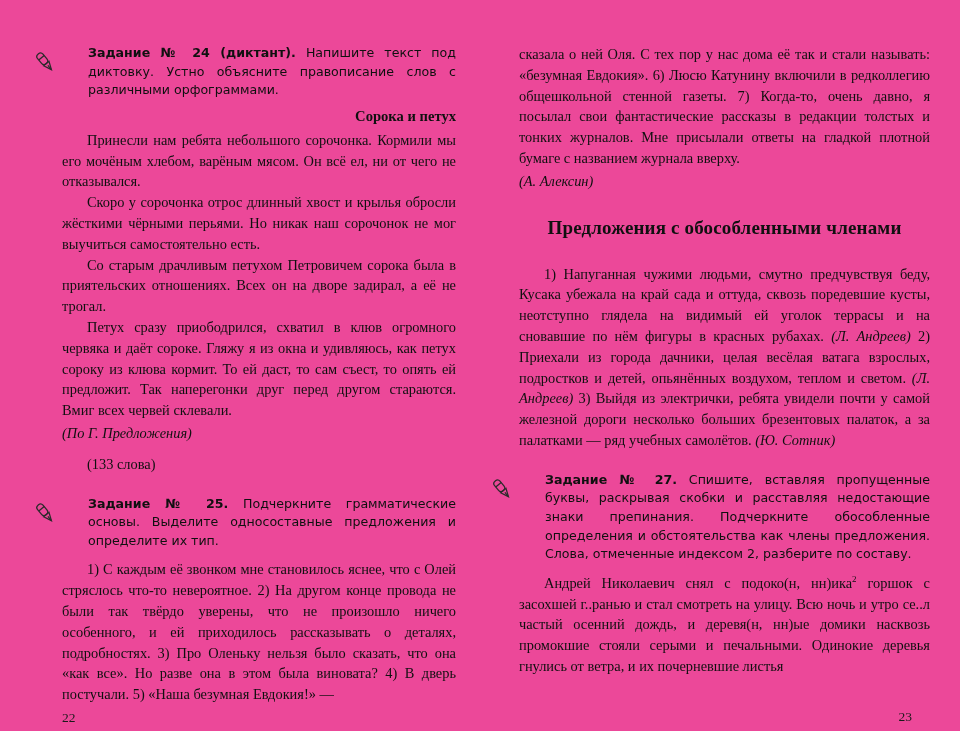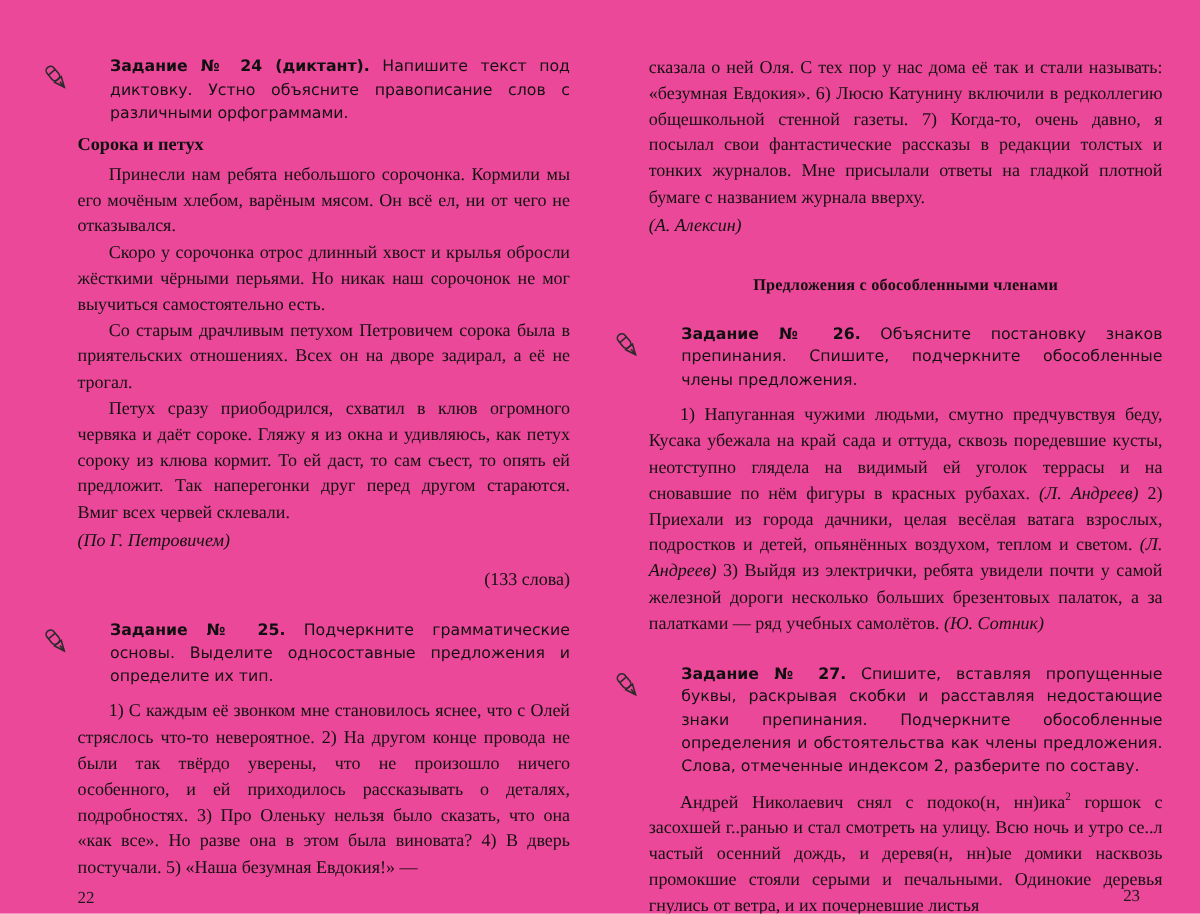--- a/index.html
+++ b/index.html
@@ -57,46 +57,45 @@
     text-align: justify;
     text-indent: 25px;
     hyphens: manual;
   }
   .para.noindent { text-indent: 0; }
   .gap-s { height: 6px; }
   .gap-l { height: 20px; }
   .gap-xl { height: 26px; }
   .story-title {
     margin: 6px 0 4px 0;
-    text-align: left;
+    text-align: right;
     font-weight: bold;
     font-size: 14.6px;
     line-height: 20px;
   }
   .section-title {
     margin: 0;
     text-align: center;
     font-weight: bold;
-    font-size: 13px;
+    font-size: 19px;
     line-height: 20px;
     letter-spacing: 0.15px;
   }
   .attrib {
     margin: 2px 0 0 0;
     text-align: left;
     font-style: italic;
     font-size: 14.4px;
     line-height: 20.8px;
   }
   .wordcount {
     margin: 10px 0 0 0;
     text-indent: 25px;
     font-size: 14.4px;
     line-height: 20.8px;
-    text-align: right;
   }
   .src { font-style: italic; }
   sup {
     font-size: 9px;
     vertical-align: super;
     line-height: 0;
   }
   
   .pen-icon {
     position: absolute;
@@ -138,21 +137,21 @@
         <span class="tasklabel">Задание № 24 (диктант).</span><span> Напишите текст под диктовку. Устно объясните правописание слов с различными орфограммами.</span>
       </div>
 
       <div class="story-title">Сорока и петух</div>
 
       <p class="para">Принесли нам ребята небольшого сорочонка. Кормили мы его мочёным хлебом, варёным мясом. Он всё ел, ни от чего не отказывался.</p>
       <p class="para">Скоро у сорочонка отрос длинный хвост и крылья обросли жёсткими чёрными перьями. Но никак наш сорочонок не мог выучиться самостоятельно есть.</p>
       <p class="para">Со старым драчливым петухом Петровичем сорока была в приятельских отношениях. Всех он на дворе задирал, а её не трогал.</p>
       <p class="para">Петух сразу приободрился, схватил в клюв огромного червяка и даёт сороке. Гляжу я из окна и удивляюсь, как петух сороку из клюва кормит. То ей даст, то сам съест, то опять ей предложит. Так наперегонки друг перед другом стараются. Вмиг всех червей склевали.</p>
 
-      <p class="attrib">(По Г. Петровичем)</p>
+      <p class="attrib">(По Г. Предложения)</p>
       <p class="wordcount">(133 слова)</p>
 
       <div class="gap-l"></div>
 
       <div class="task">
         <span class="pen-icon">
           <svg viewBox="0 0 30 30" width="30" height="30" aria-hidden="true">
             <g transform="rotate(-40 15 15)" fill="none" stroke="#2b2b2b" stroke-width="1.3">
               <rect x="11.5" y="4.5" width="7" height="12.5" rx="3.2"></rect>
               <line x1="11.5" y1="9.5" x2="18.5" y2="9.5"></line>
@@ -175,33 +174,20 @@
 
       <p class="para noindent">сказала о ней Оля. С тех пор у нас дома её так и стали называть: «безумная Евдокия». 6) Люсю Катунину включили в редколлегию общешкольной стенной газеты. 7) Когда-то, очень давно, я посылал свои фантастические рассказы в редакции толстых и тонких журналов. Мне присылали ответы на гладкой плотной бумаге с названием журнала вверху.</p>
       <p class="attrib">(А. Алексин)</p>
 
       <div class="gap-xl"></div>
 
       <div class="section-title">Предложения с обособленными членами</div>
 
       <div class="gap-l"></div>
 
-      <div class="task">
-        <span class="pen-icon">
-          <svg viewBox="0 0 30 30" width="30" height="30" aria-hidden="true">
-            <g transform="rotate(-40 15 15)" fill="none" stroke="#2b2b2b" stroke-width="1.3">
-              <rect x="11.5" y="4.5" width="7" height="12.5" rx="3.2"></rect>
-              <line x1="11.5" y1="9.5" x2="18.5" y2="9.5"></line>
-              <path d="M11.5 17 L15 25 L18.5 17 Z"></path>
-              <line x1="15" y1="19.5" x2="15" y2="25"></line>
-            </g>
-          </svg>
-        </span>
-        <span class="tasklabel">Задание № 26.</span><span> Объясните постановку знаков препинания. Спишите, подчеркните обособленные члены предложения.</span>
-      </div>
 
       <div class="gap-s"></div>
 
       <p class="para"><span>1) Напуганная чужими людьми, смутно предчувствуя беду, Кусака убежала на край сада и оттуда, сквозь поредевшие кусты, неотступно глядела на видимый ей уголок террасы и на сновавшие по нём фигуры в красных рубахах. </span><span class="src">(Л. Андреев)</span><span> 2) Приехали из города дачники, целая весёлая ватага взрослых, подростков и детей, опьянённых воздухом, теплом и светом. </span><span class="src">(Л. Андреев)</span><span> 3) Выйдя из электрички, ребята увидели почти у самой железной дороги несколько больших брезентовых палаток, а за палатками — ряд учебных самолётов. </span><span class="src">(Ю. Сотник)</span></p>
 
       <div class="gap-l"></div>
 
       <div class="task">
         <span class="pen-icon">
           <svg viewBox="0 0 30 30" width="30" height="30" aria-hidden="true">

